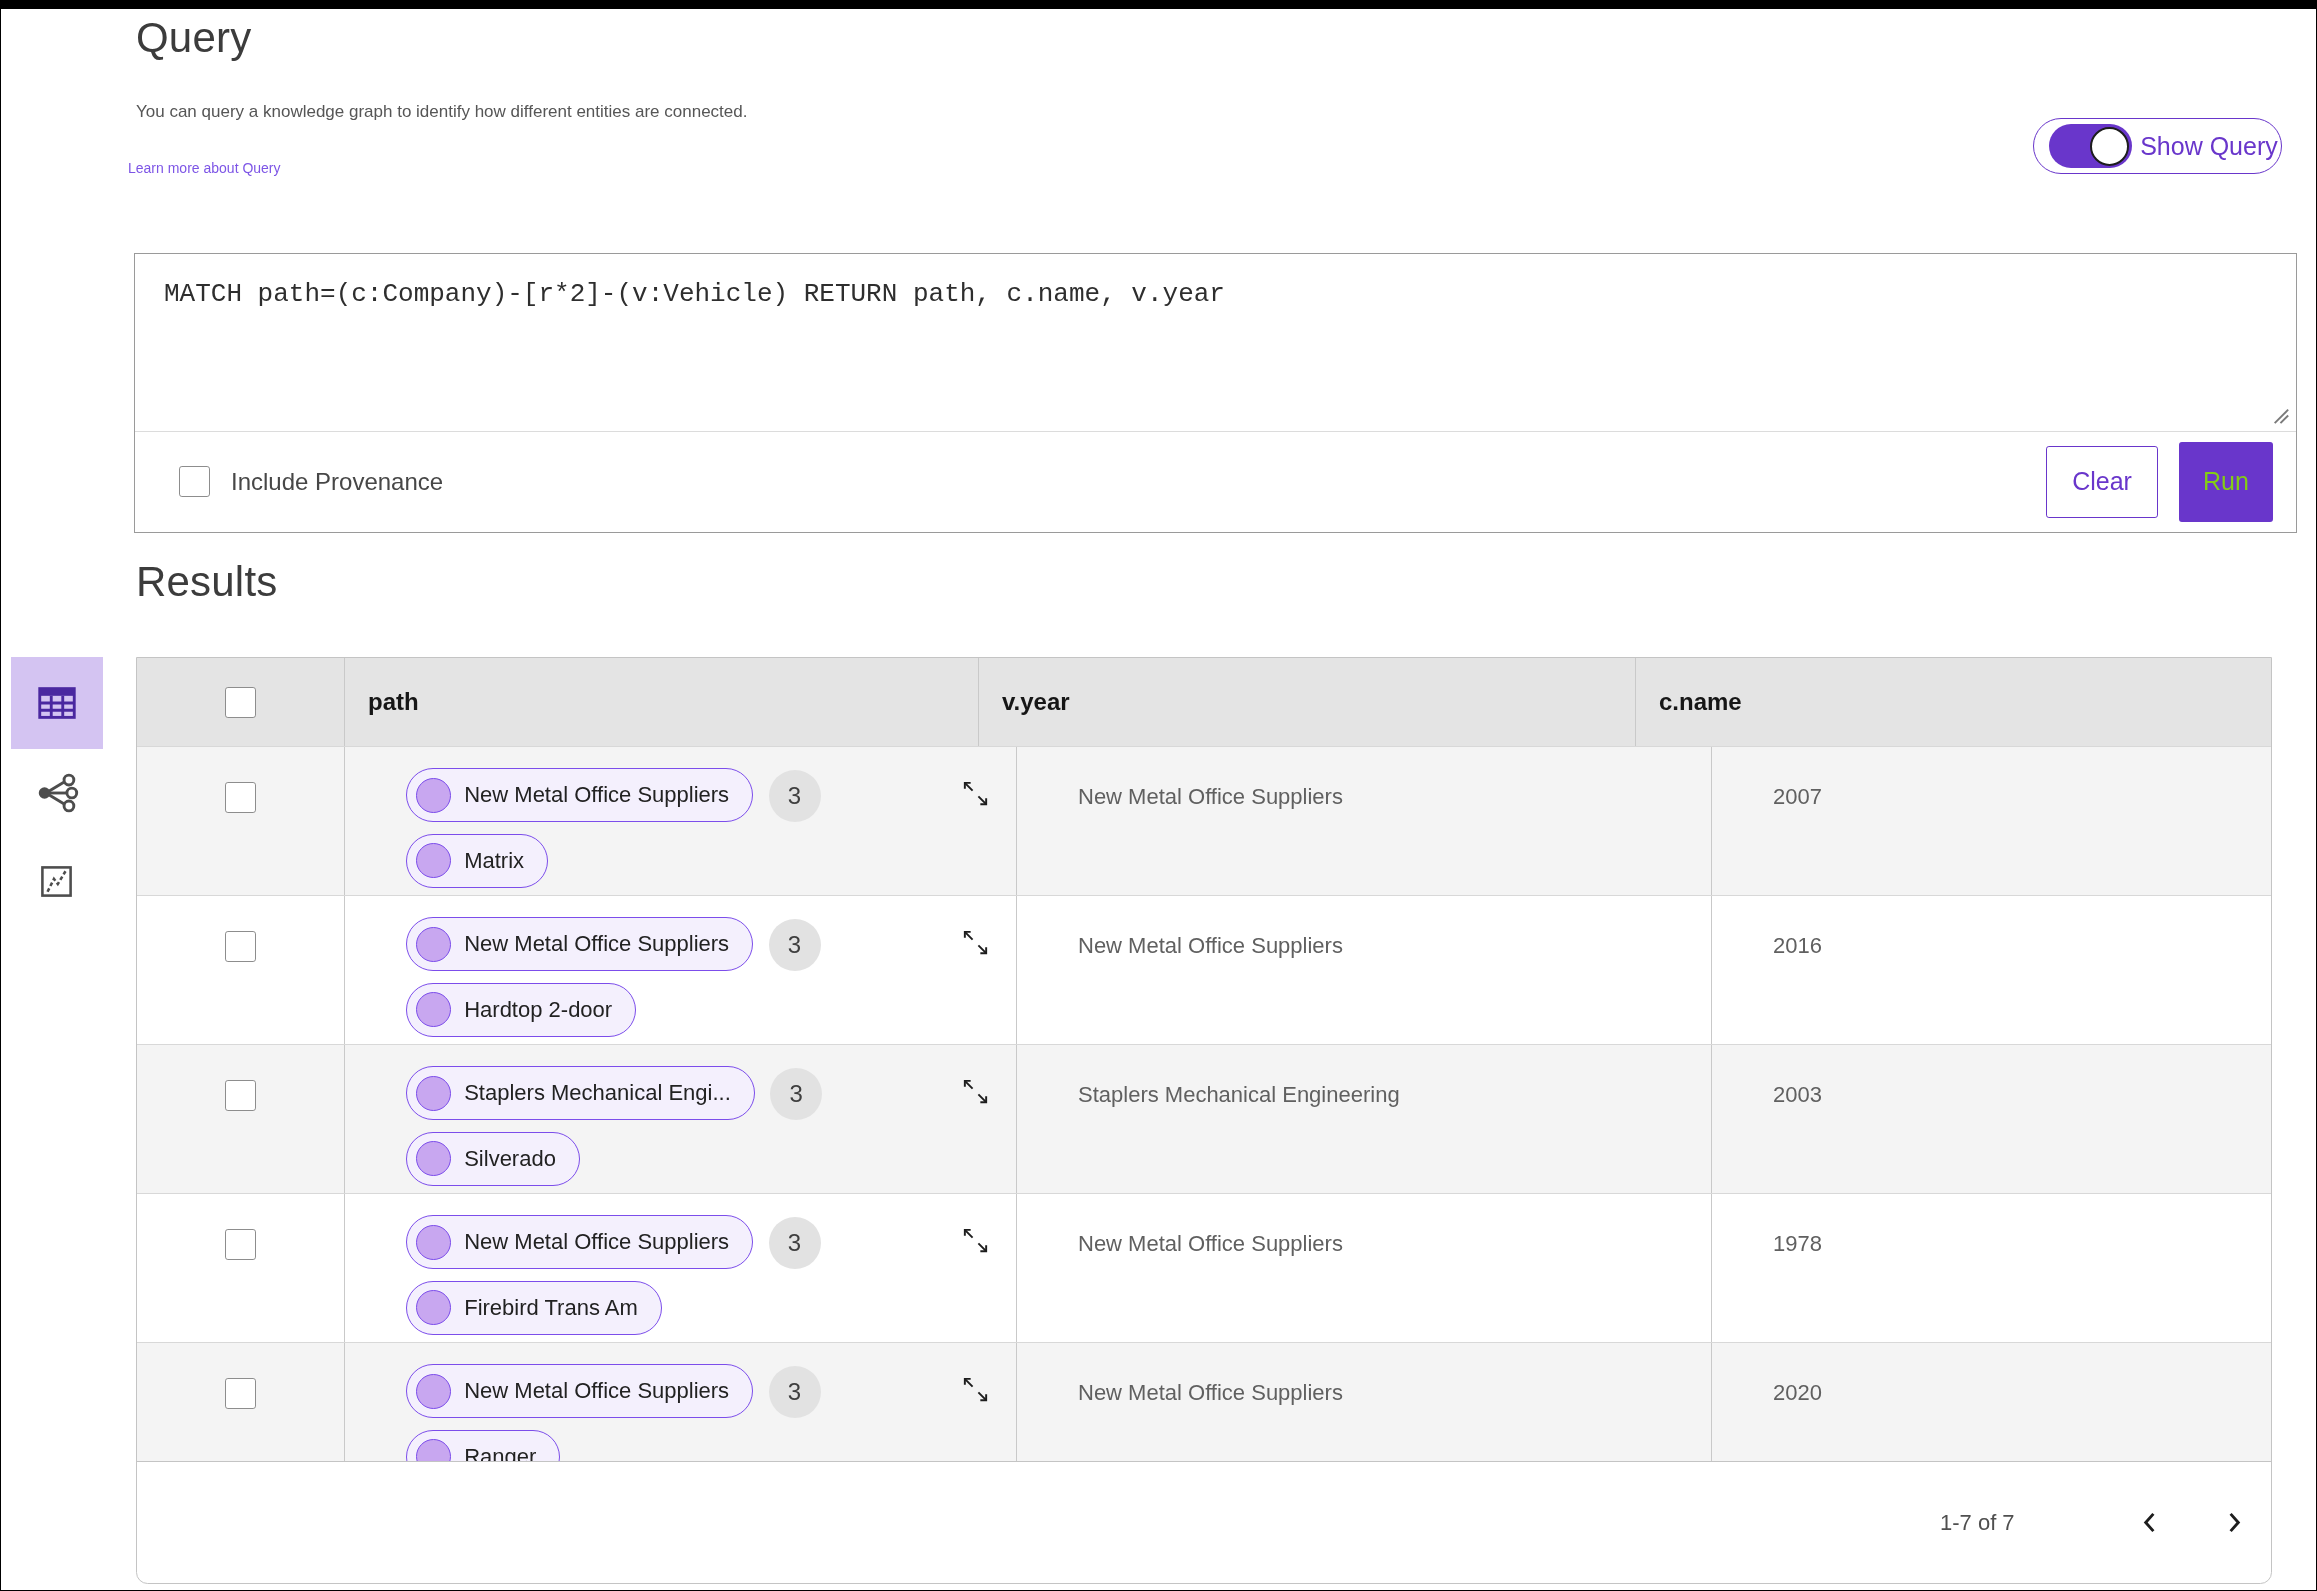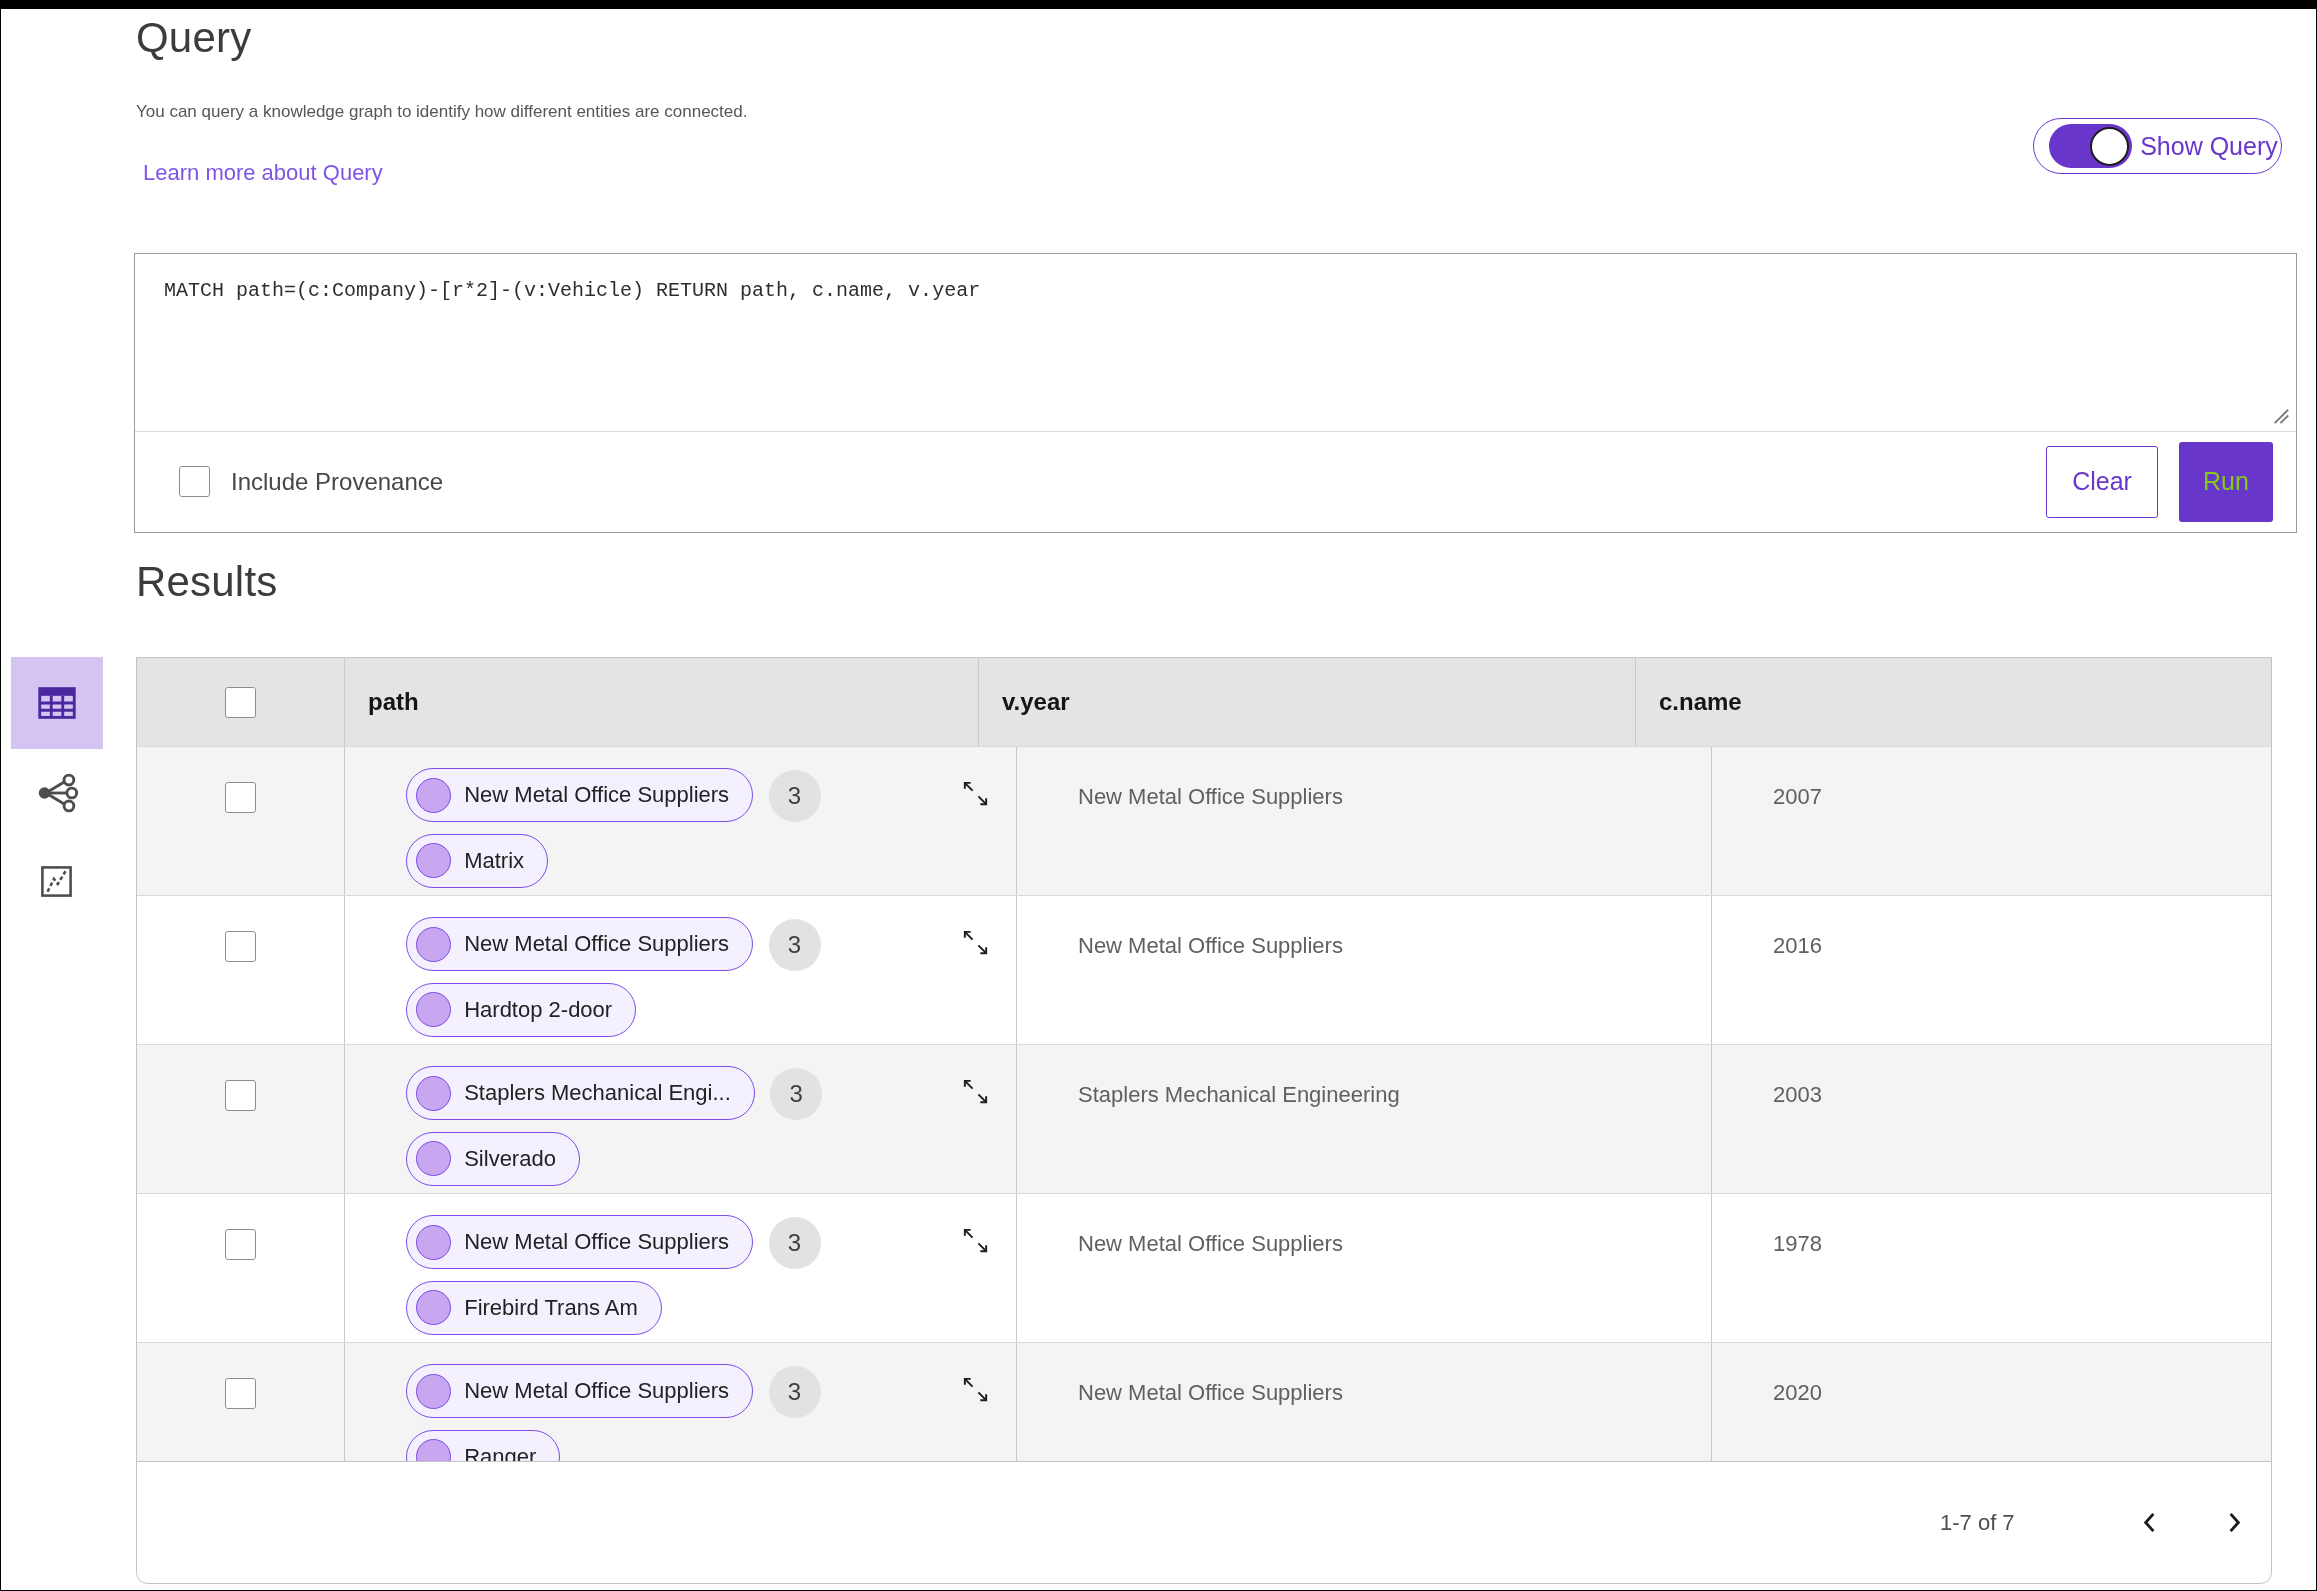--- a/index.html
+++ b/index.html
@@ -17,32 +17,32 @@
   }
   *{margin:0;padding:0;box-sizing:border-box;}
   body{background:#fff;font-family:"Liberation Sans",sans-serif;}
   .page{position:relative;width:2317px;height:1591px;background:#fff;overflow:hidden;
         border-left:1.9px solid #000;border-right:1.9px solid #000;border-bottom:1.9px solid #000;}
   .topbar{position:absolute;left:0;top:0;width:2317px;height:8.7px;background:#000;}
   .h1{position:absolute;left:135px;font-size:42px;font-weight:400;color:#3c3c3c;letter-spacing:0.2px;}
   .h1.query{top:13.5px;}
   .h1.results{top:558px;}
   .desc{position:absolute;left:135px;top:102px;font-size:17px;color:#565656;}
-  .learn-link{position:absolute;left:142px;top:160px;font-size:22px;color:var(--link);cursor:pointer;}
+  .learn-link{position:absolute;left:127px;top:160px;font-size:14px;color:var(--link);cursor:pointer;}
   
   .toggle-pill{position:absolute;left:2032px;top:118px;width:249px;height:56px;border:1.9px solid var(--accent);
                border-radius:35px;display:flex;align-items:center;padding-left:14.5px;gap:8.7px;cursor:pointer;background:#fff;}
   .switch{width:83px;height:44px;border-radius:22px;background:var(--accent);position:relative;flex:0 0 auto;}
   .knob{position:absolute;right:2.9px;top:2.9px;width:39px;height:39px;border-radius:50%;background:#fff;border:2.9px solid #1d1d1d;}
   .toggle-label{font-size:25px;color:var(--accent);}
   
   .qbox{position:absolute;left:133px;top:253px;width:2163px;height:280px;border:1.9px solid #9a9a9a;background:#fff;}
   .qtext-wrap{position:relative;height:178px;border-bottom:1px solid #dcdcdc;}
   .qtext{width:100%;height:100%;border:none;outline:none;resize:none;background:transparent;
-         font-family:"Liberation Mono",monospace;font-size:20px;color:#2e2e2e;padding:23px 29px;line-height:1.35;}
+         font-family:"Liberation Mono",monospace;font-size:26px;color:#2e2e2e;padding:23px 29px;line-height:1.35;}
   .resize-handle{position:absolute;right:3.9px;bottom:3.9px;}
   .qfooter{height:99px;display:flex;align-items:center;padding:0 23px 0 44px;}
   .checkbox{display:inline-block;width:31px;height:31px;border:1.9px solid #8d8d8d;border-radius:2.9px;background:#fff;cursor:pointer;flex:0 0 auto;}
   .prov-label{font-size:24px;color:#474747;margin-left:21px;}
   .spacer{flex:1;}
   .btn{font-size:25px;border-radius:2.9px;cursor:pointer;display:flex;align-items:center;justify-content:center;font-family:"Liberation Sans",sans-serif;}
   .btn-clear{width:112px;height:72px;background:#fff;border:1.9px solid var(--accent);color:var(--accent);margin-right:21px;}
   .btn-run{width:94px;height:80px;background:var(--accent);border:none;color:#84cc16;}
   
   .rail-item{position:absolute;display:flex;align-items:center;justify-content:center;cursor:pointer;}

